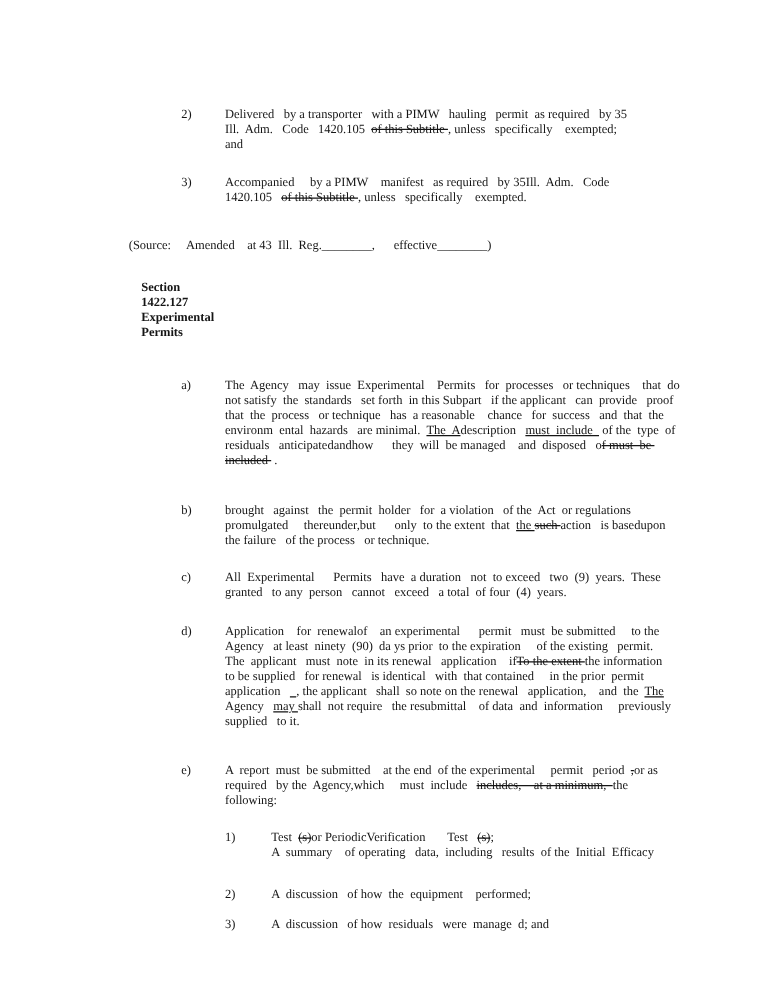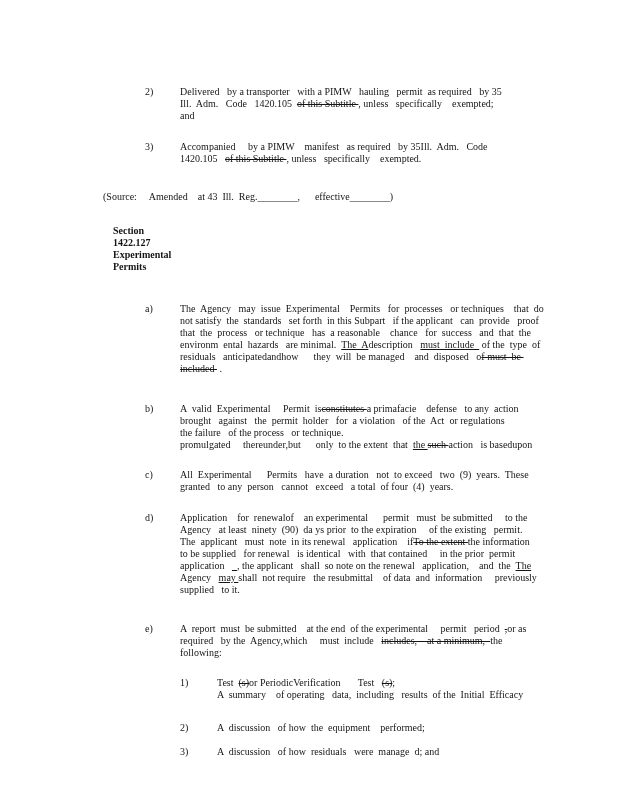--- a/index.html
+++ b/index.html
@@ -78,24 +78,23 @@
         <div class="line"><span>that  the  process   or technique   has  a reasonable    chance   for  success   and  that  the</span></div>
         <div class="line"><span>environm  ental  hazards   are minimal.  </span><span class="un">The  A</span><span>description   </span><span class="un">must  include  </span><span> of the  type  of</span></div>
         <div class="line"><span>residuals   anticipatedandhow      they  will  be managed    and  disposed   o</span><span class="st">f must  be </span></div>
         <div class="line"><span class="st">included </span><span> .</span></div>
       </div>
   </div>
 
   <div class="para mt28">
     <span class="letter">b)</span>
     <div class="txt">
-        <div class="line"><span>A  valid  Experimental     Permit  is</span><span class="st">constitutes </span><span>a primafacie    defense   to any  action</span></div>
         <div class="line"><span>brought   against   the  permit  holder   for  a violation   of the  Act  or regulations</span></div>
+        <div class="line"><span>promulgated     thereunder,but      only  to the extent  that  </span><span class="un">the </span><span class="st">such </span><span>action   is basedupon</span></div>
         <div class="line"><span>the failure   of the process   or technique.</span></div>
-        <div class="line"><span>promulgated     thereunder,but      only  to the extent  that  </span><span class="un">the </span><span class="st">such </span><span>action   is basedupon</span></div>
       </div>
   </div>
 
   <div class="para mt18">
     <span class="letter">c)</span>
     <div class="txt">
         <div class="line"><span>All  Experimental      Permits   have  a duration   not  to exceed   two  (9)  years.  These</span></div>
         <div class="line"><span>granted   to any  person   cannot   exceed   a total  of four  (4)  years.</span></div>
       </div>
   </div>

